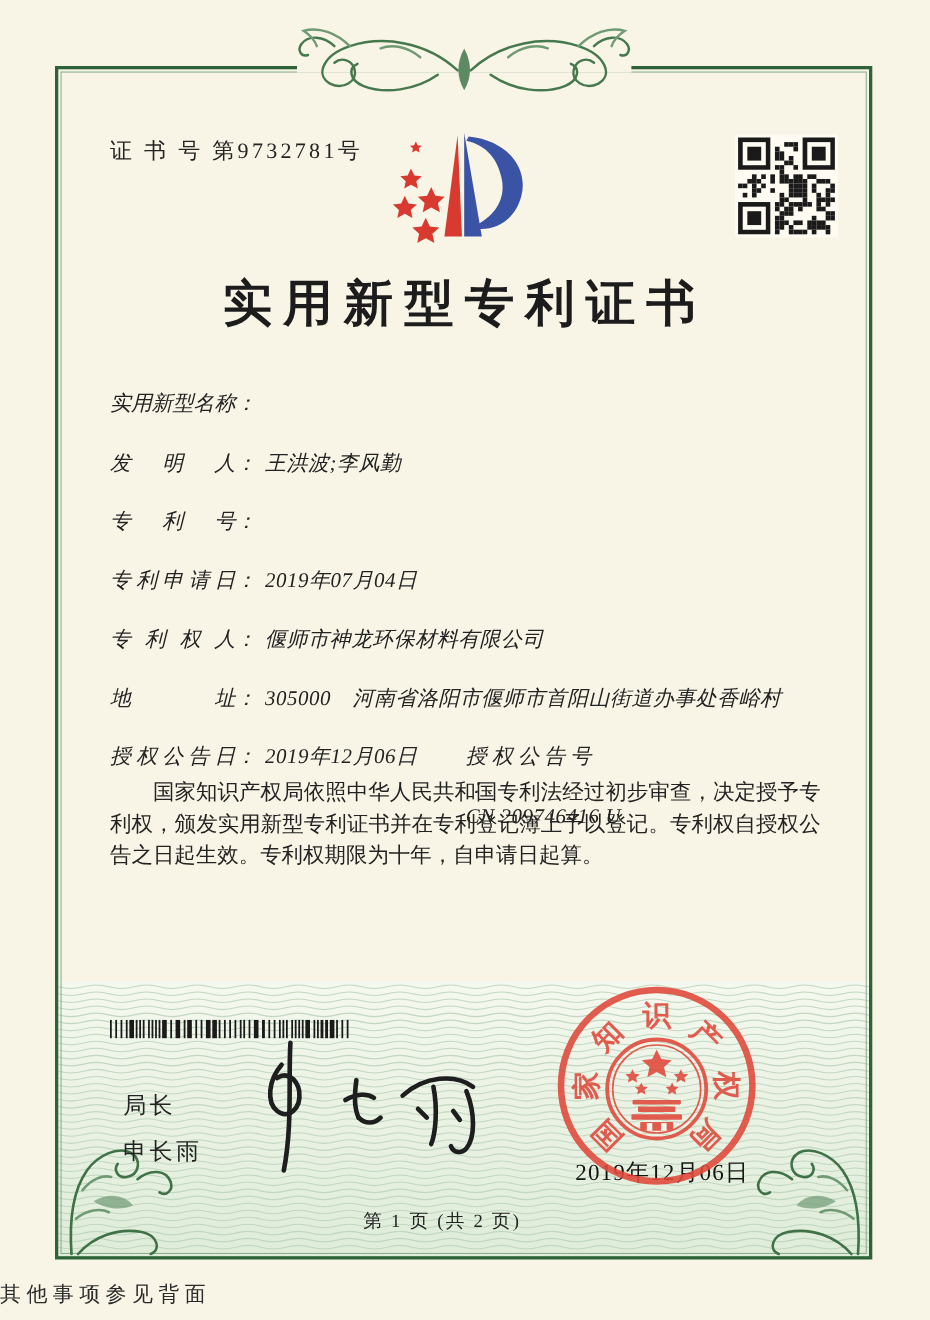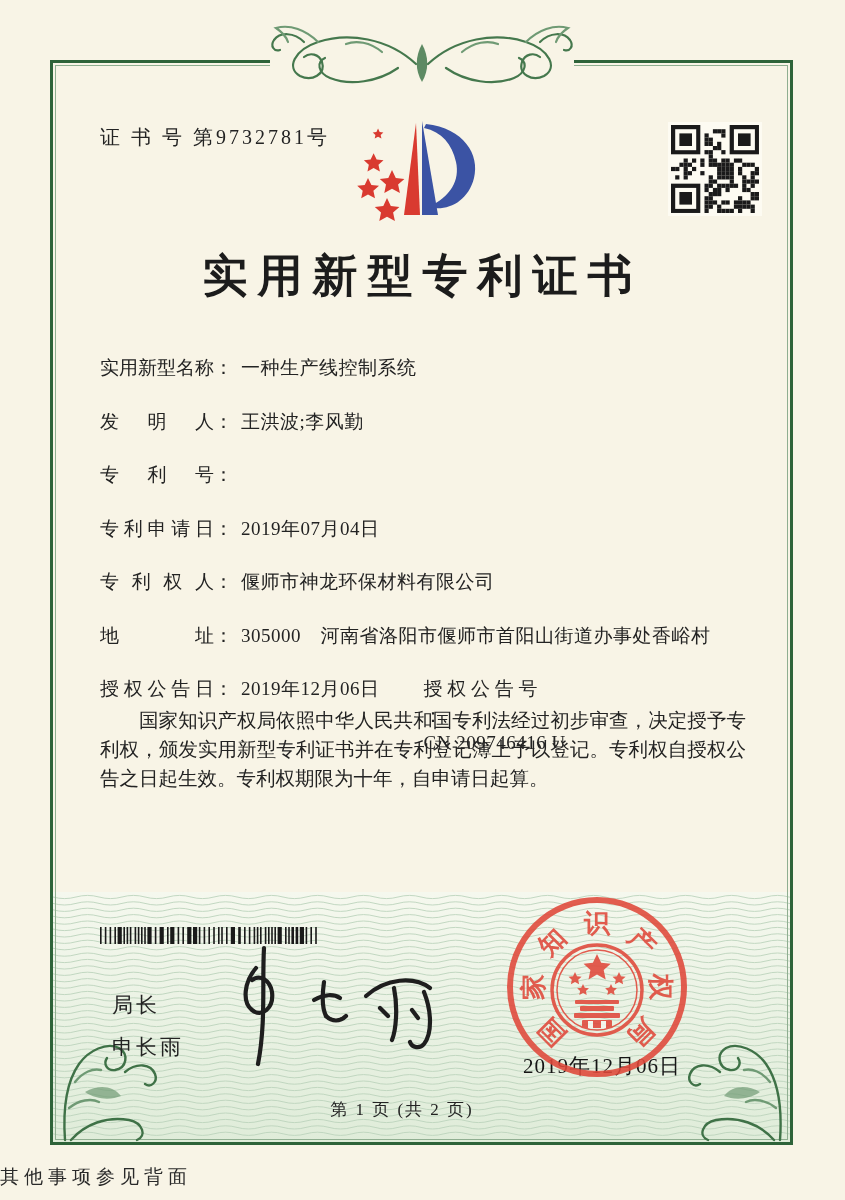--- a/index.html
+++ b/index.html
@@ -22,21 +22,21 @@
   .orn-bl{position:absolute;left:55px;top:1012px;z-index:2;}
   .orn-br{position:absolute;left:678px;top:1012px;z-index:2;transform:scaleX(-1);}
   
   .cert-no{position:absolute;left:100px;top:124px;font-size:20px;letter-spacing:3px;z-index:3;}
   .logo{position:absolute;left:352px;top:110px;z-index:3;}
   .qr{position:absolute;left:668px;top:122px;z-index:3;}
   .title{position:absolute;left:0;top:246px;width:845px;text-align:center;
     font-size:45px;font-weight:bold;letter-spacing:10px;z-index:3;color:#1c1c1c;}
   
   .fields{position:absolute;left:100px;top:354px;width:650px;z-index:3;font-size:19px;}
-  .field-row{display:flex;line-height:27px;margin-bottom:26.5px;white-space:nowrap;}
+  .field-row{display:flex;line-height:27px;margin-bottom:26.5px;white-space:nowrap;font-style:italic;}
   .flabel{display:inline-block;width:114px;text-align:justify;text-align-last:justify;}
   .fcolon{margin-right:8px;}
   .fvalue{letter-spacing:0.5px;}
   .pair2{margin-left:44px;display:flex;flex-direction:column;}
   
   .body-text{position:absolute;left:100px;top:706px;width:646px;z-index:3;
     font-size:19.5px;line-height:29px;text-align:justify;}
   .body-text p{margin:0;text-indent:2em;}
   
   .barcode{position:absolute;left:100px;top:927px;z-index:3;}
@@ -259,21 +259,20 @@
       <rect x="8.4" y="67.0" width="12.6" height="12.6"></rect>
     </g>
 </svg>
 
 <div class="title">实用新型专利证书</div>
 
 <div class="fields">
   <div class="field-row">
     <span class="flabel">实用新型名称</span>
       <span class="fcolon">：</span>
-    <span class="fvalue">一种生产线控制系统</span>
   </div>
   <div class="field-row">
     <span class="flabel">发明人</span>
       <span class="fcolon">：</span>
     <span class="fvalue">王洪波;李风勤</span>
   </div>
   <div class="field-row">
     <span class="flabel">专利号</span>
       <span class="fcolon">：</span>
   </div>

